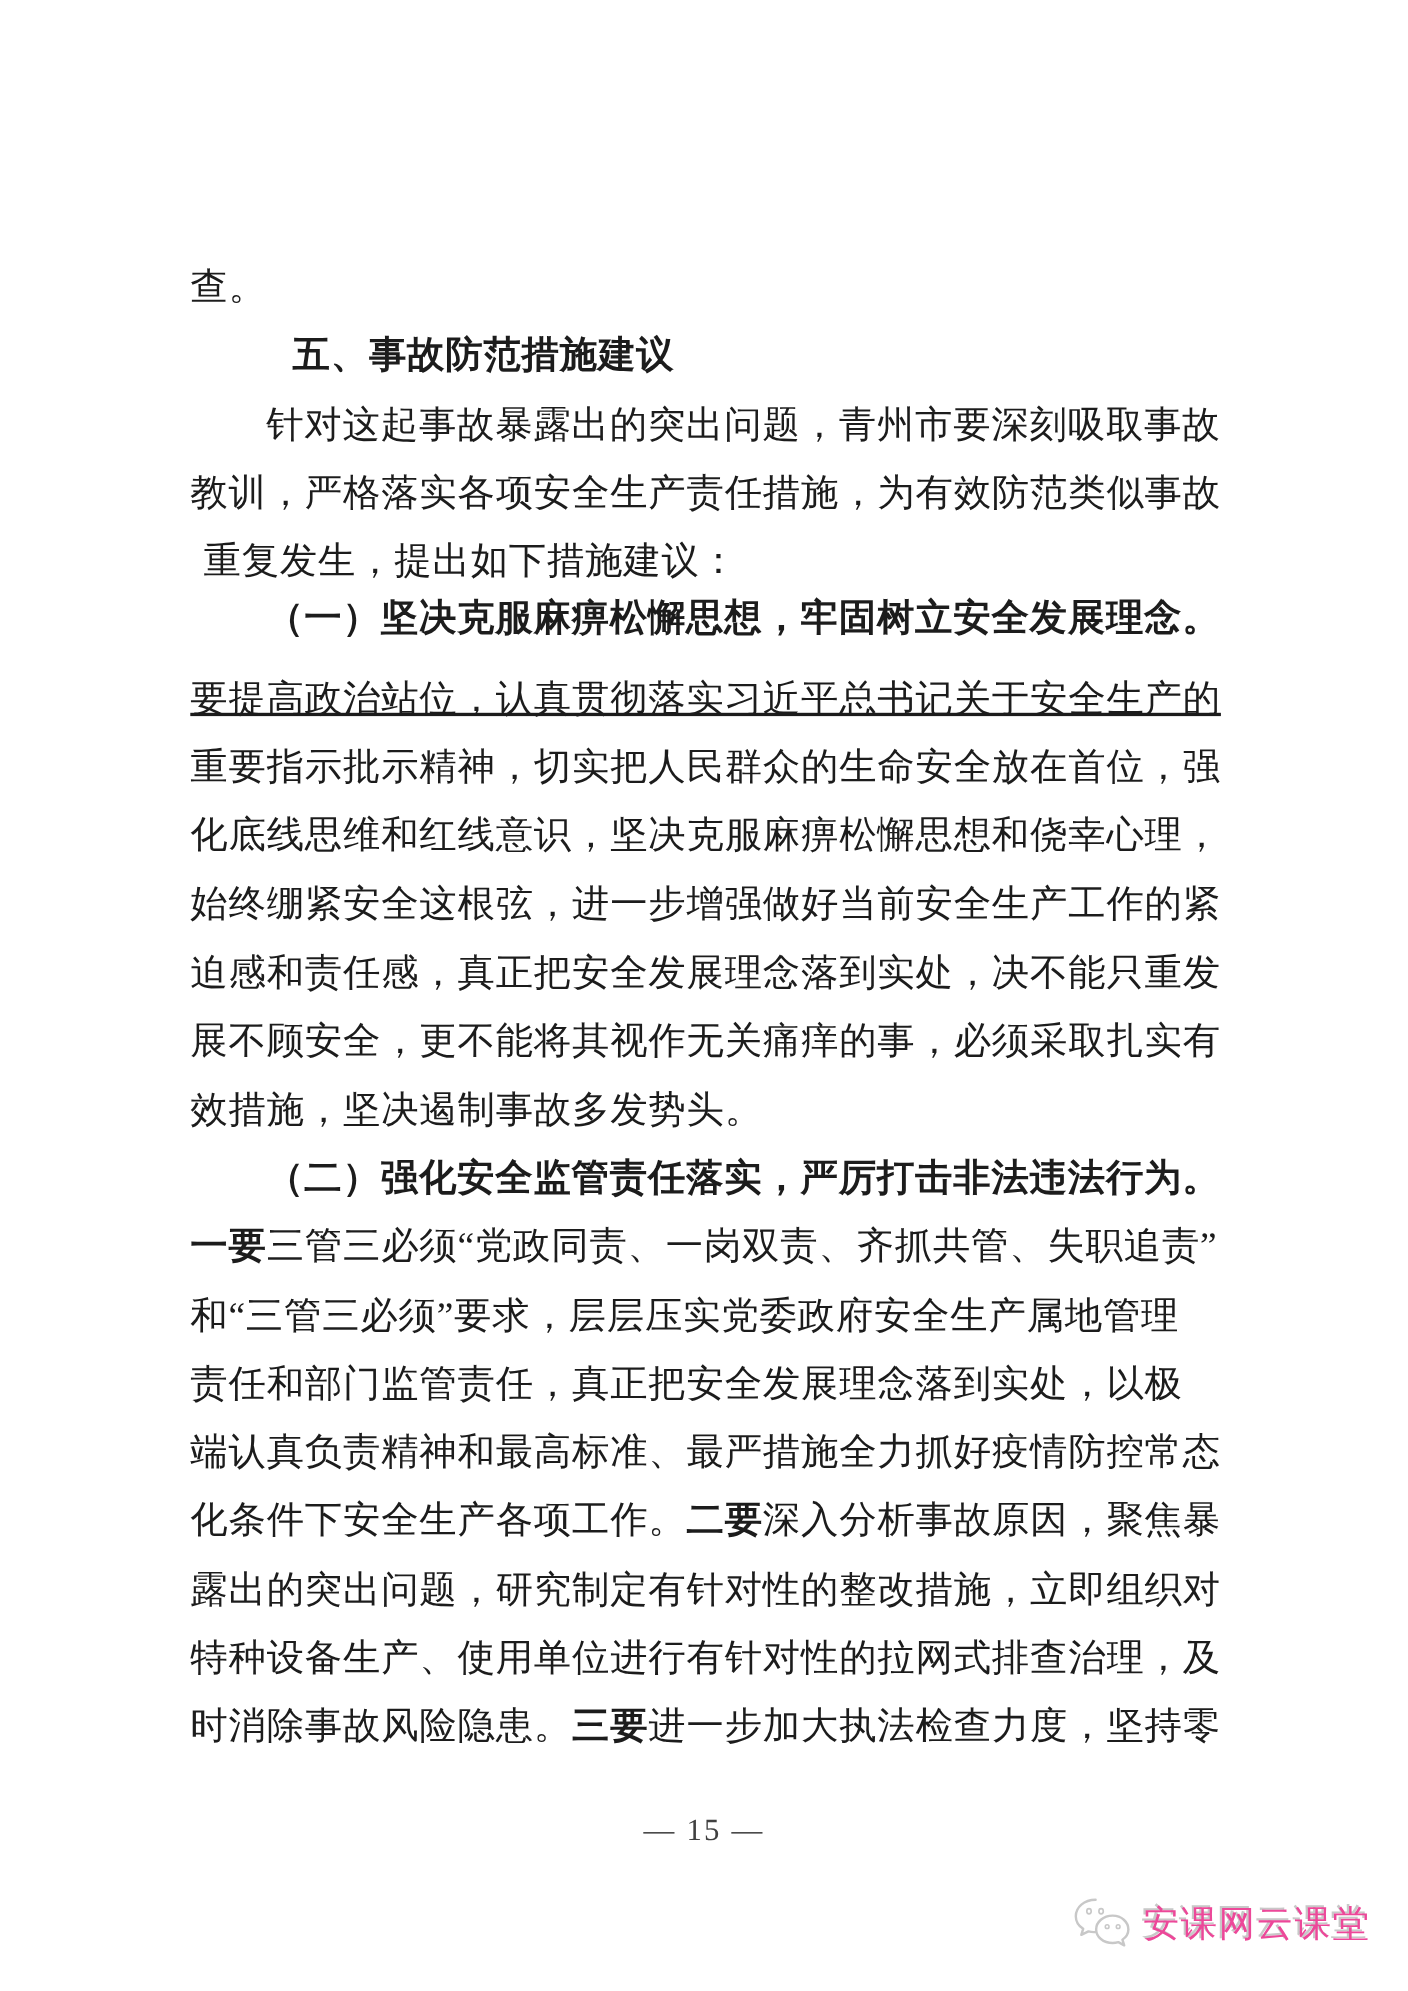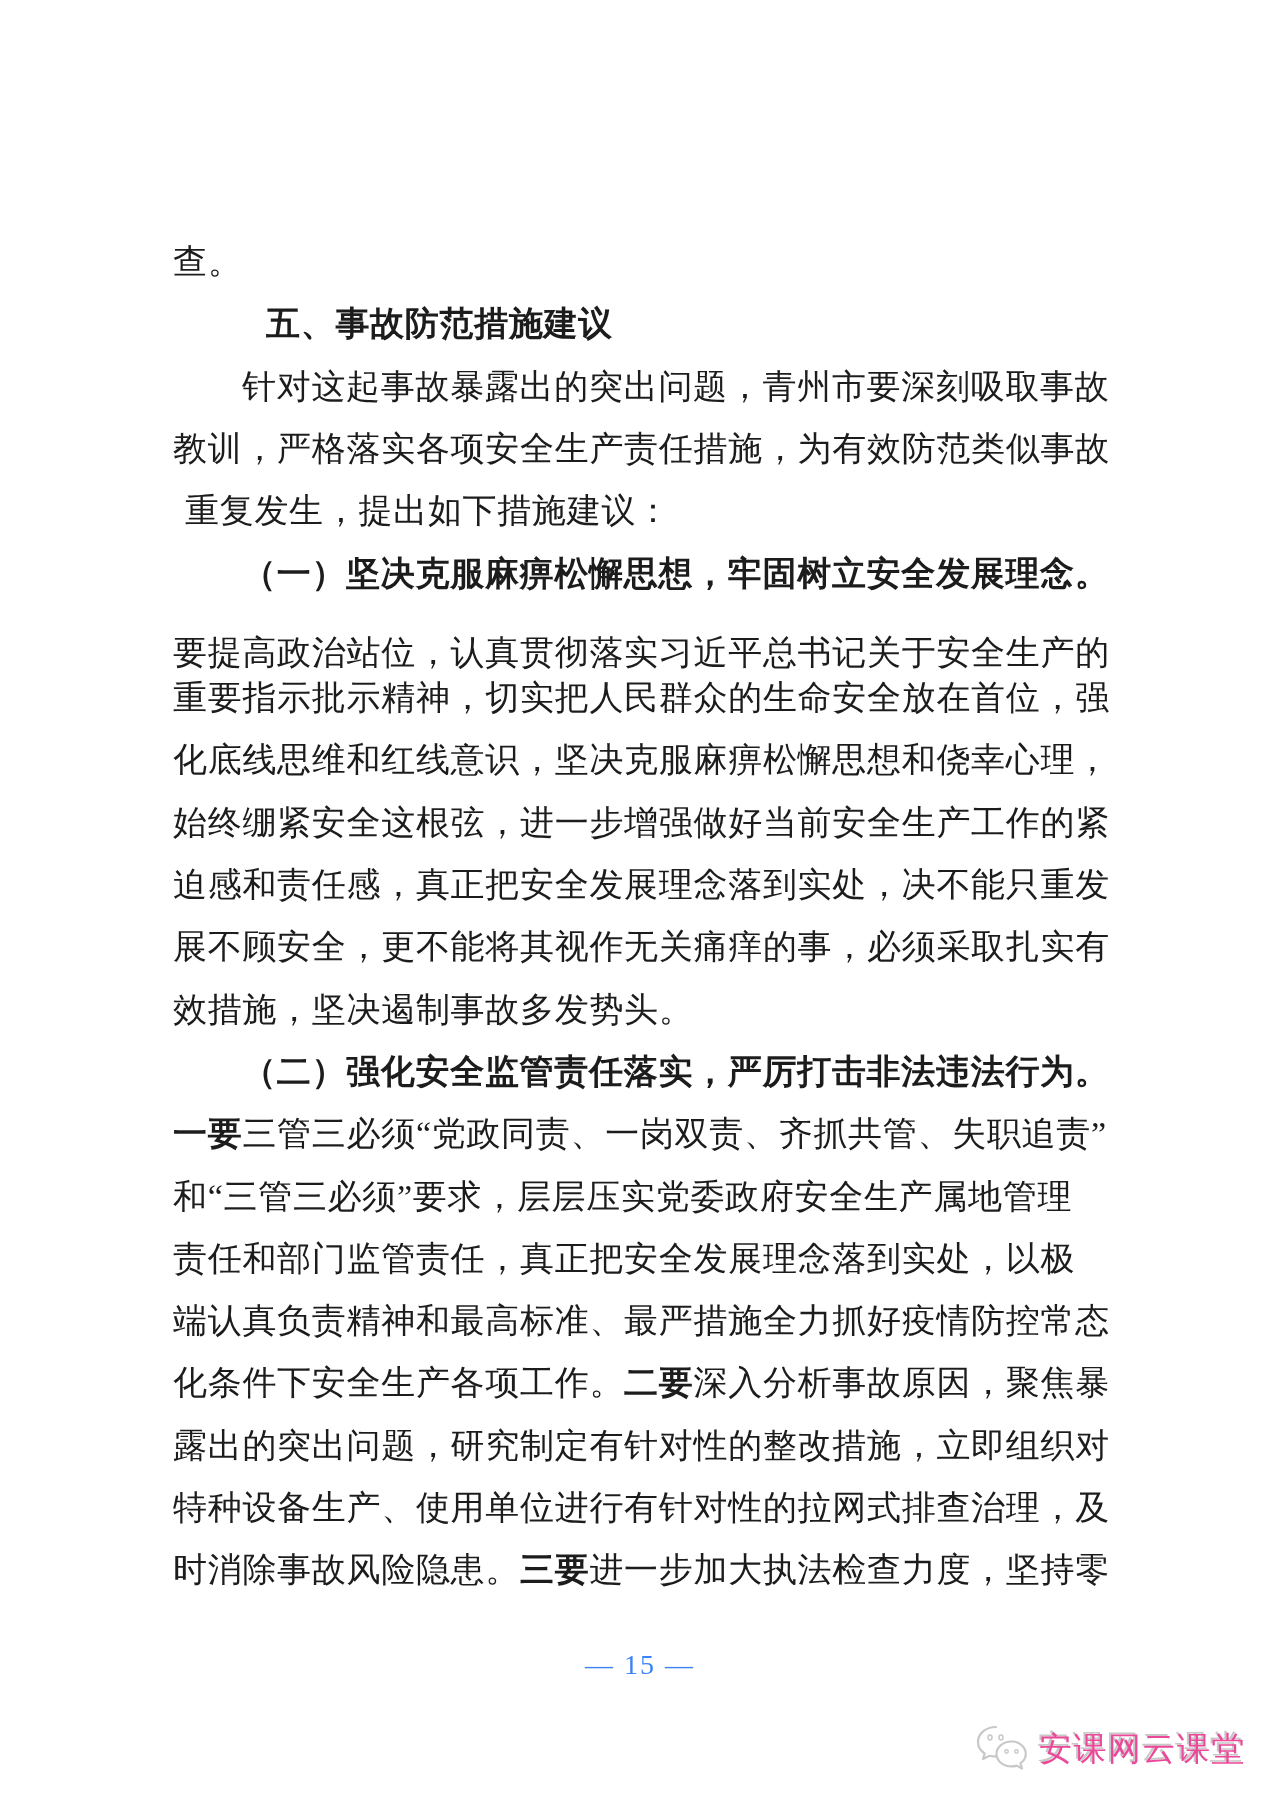--- a/index.html
+++ b/index.html
@@ -38,21 +38,21 @@
   .page-number {
     position: absolute;
     top: 1645px;
     left: 0;
     width: 100%;
     height: 40px;
     line-height: 40px;
     text-align: center;
     font-size: 28px;
     letter-spacing: 2px;
-    color: #3b82f6;
+    color: #404040;
   }
   .watermark {
     position: absolute;
     top: 1724px;
     right: 34px;
     display: flex;
     align-items: center;
     gap: 10px;
   }
   .watermark-text {
@@ -68,22 +68,22 @@
 <body>
 
 <div class="page">
 
   <div class="text-layer">
       <div class="line" style="top: 231px;"><span class="seg">查。</span></div>
       <div class="line indent" style="top: 293px; margin-left: 24px;"><span class="seg bold">五、事故防范措施建议</span></div>
       <div class="line indent" style="top: 356px;"><span class="seg">针对这起事故暴露出的突出问题，青州市要深刻吸取事故</span></div>
       <div class="line" style="top: 418px;"><span class="seg">教训，严格落实各项安全生产责任措施，为有效防范类似事故</span></div>
       <div class="line" style="top: 480px; margin-left: 12px;"><span class="seg">重复发生，提出如下措施建议：</span></div>
-      <div class="line indent" style="top: 543px;"><span class="seg bold">（一）坚决克服麻痹松懈思想，牢固树立安全发展理念。</span></div>
-      <div class="line" style="top: 622px;"><span class="seg">要提高政治站位，认真贯彻落实习近平总书记关于安全生产的</span></div>
+      <div class="line indent" style="top: 532px;"><span class="seg bold">（一）坚决克服麻痹松懈思想，牢固树立安全发展理念。</span></div>
+      <div class="line" style="top: 605px; text-decoration: underline;"><span class="seg">要提高政治站位，认真贯彻落实习近平总书记关于安全生产的</span></div>
       <div class="line" style="top: 667px;"><span class="seg">重要指示批示精神，切实把人民群众的生命安全放在首位，强</span></div>
       <div class="line" style="top: 729px;"><span class="seg">化底线思维和红线意识，坚决克服麻痹松懈思想和侥幸心理，</span></div>
       <div class="line" style="top: 792px;"><span class="seg">始终绷紧安全这根弦，进一步增强做好当前安全生产工作的紧</span></div>
       <div class="line" style="top: 854px;"><span class="seg">迫感和责任感，真正把安全发展理念落到实处，决不能只重发</span></div>
       <div class="line" style="top: 979px;"><span class="seg">效措施，坚决遏制事故多发势头。</span></div>
       <div class="line" style="top: 916px;"><span class="seg">展不顾安全，更不能将其视作无关痛痒的事，必须采取扎实有</span></div>
       <div class="line indent" style="top: 1041px;"><span class="seg bold">（二）强化安全监管责任落实，严厉打击非法违法行为。</span></div>
       <div class="line" style="top: 1103px;"><span class="seg bold">一要</span><span class="seg">三管三必须“党政同责、一岗双责、齐抓共管、失职追责”</span></div>
       <div class="line" style="top: 1166px;"><span class="seg">和“三管三必须”要求，层层压实党委政府安全生产属地管理</span></div>
       <div class="line" style="top: 1228px;"><span class="seg">责任和部门监管责任，真正把安全发展理念落到实处，以极</span></div>

